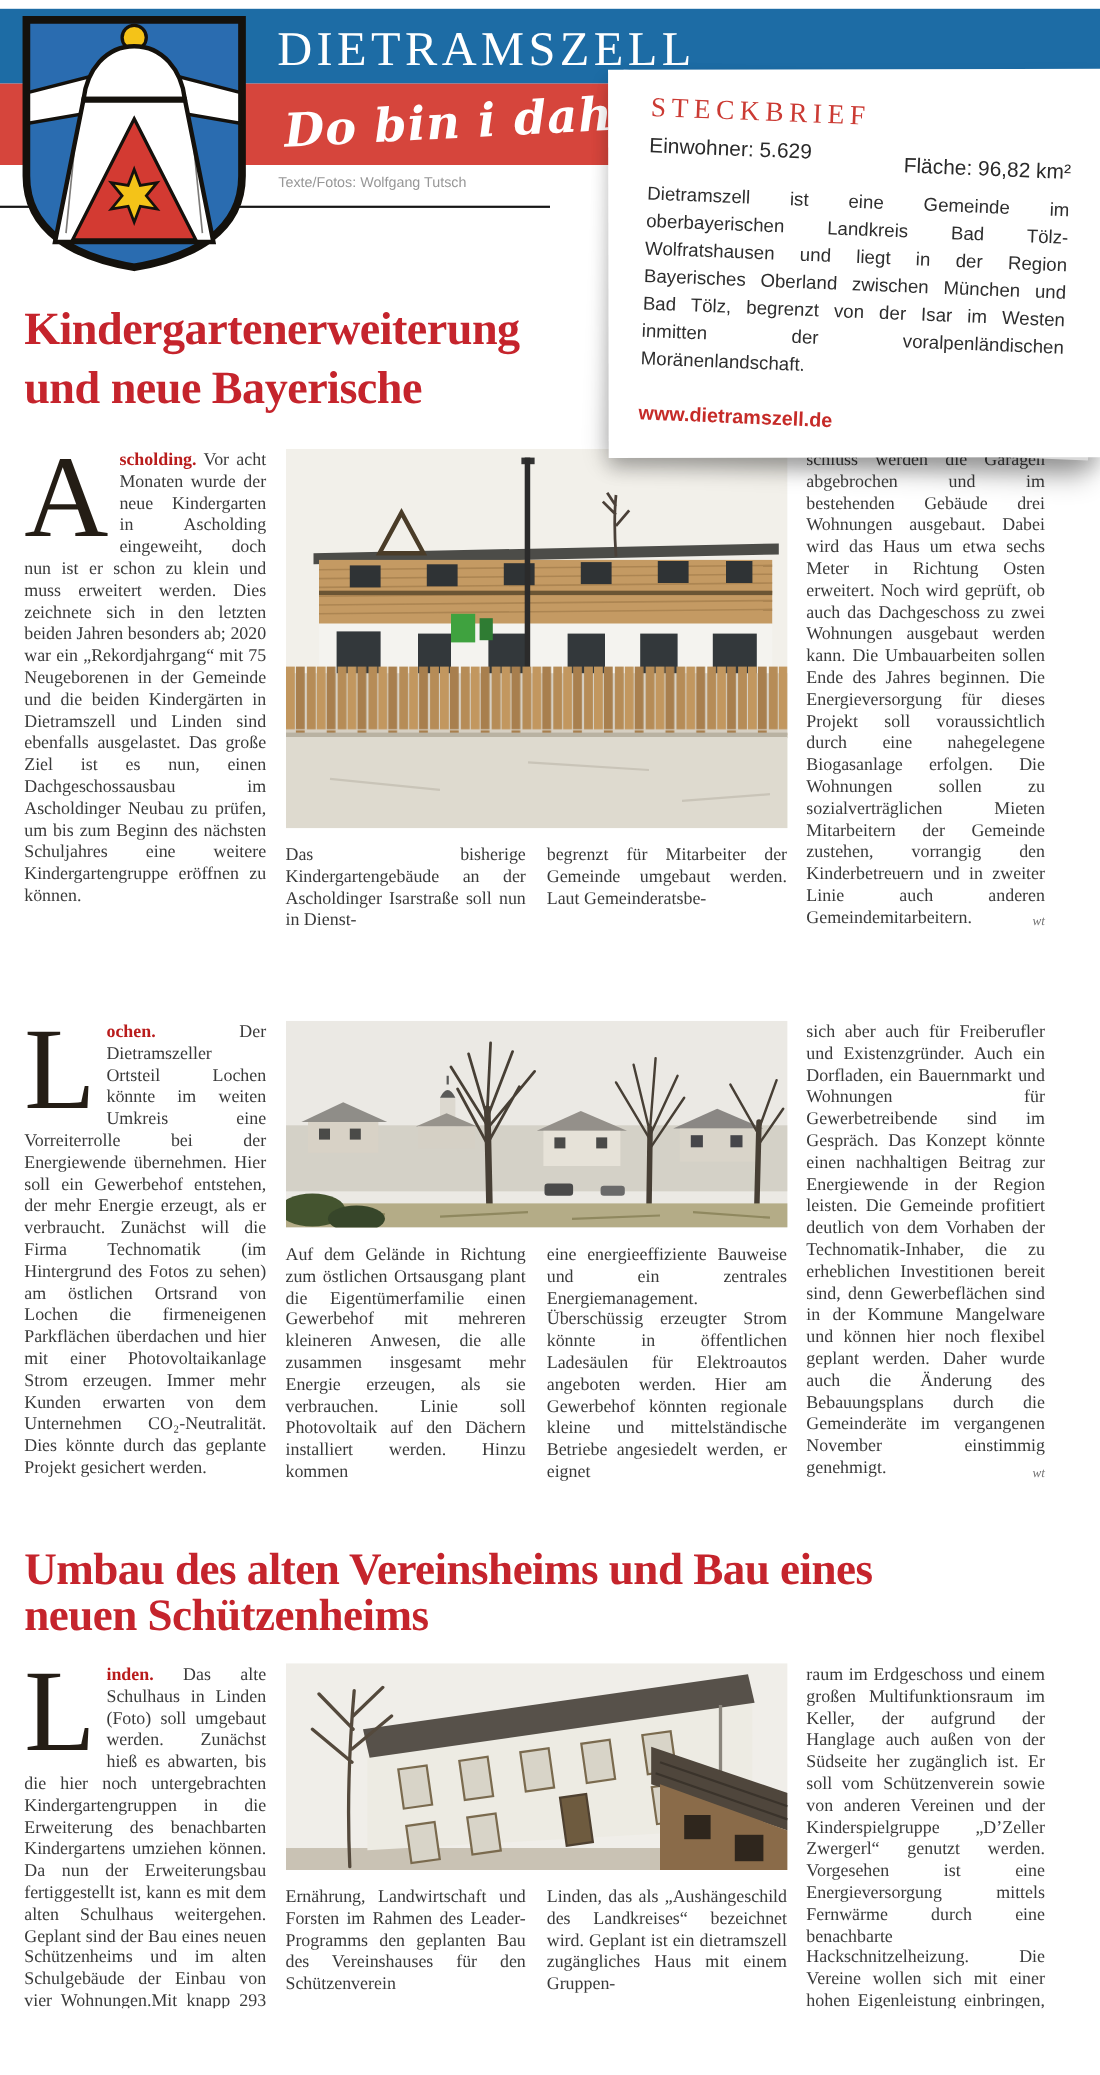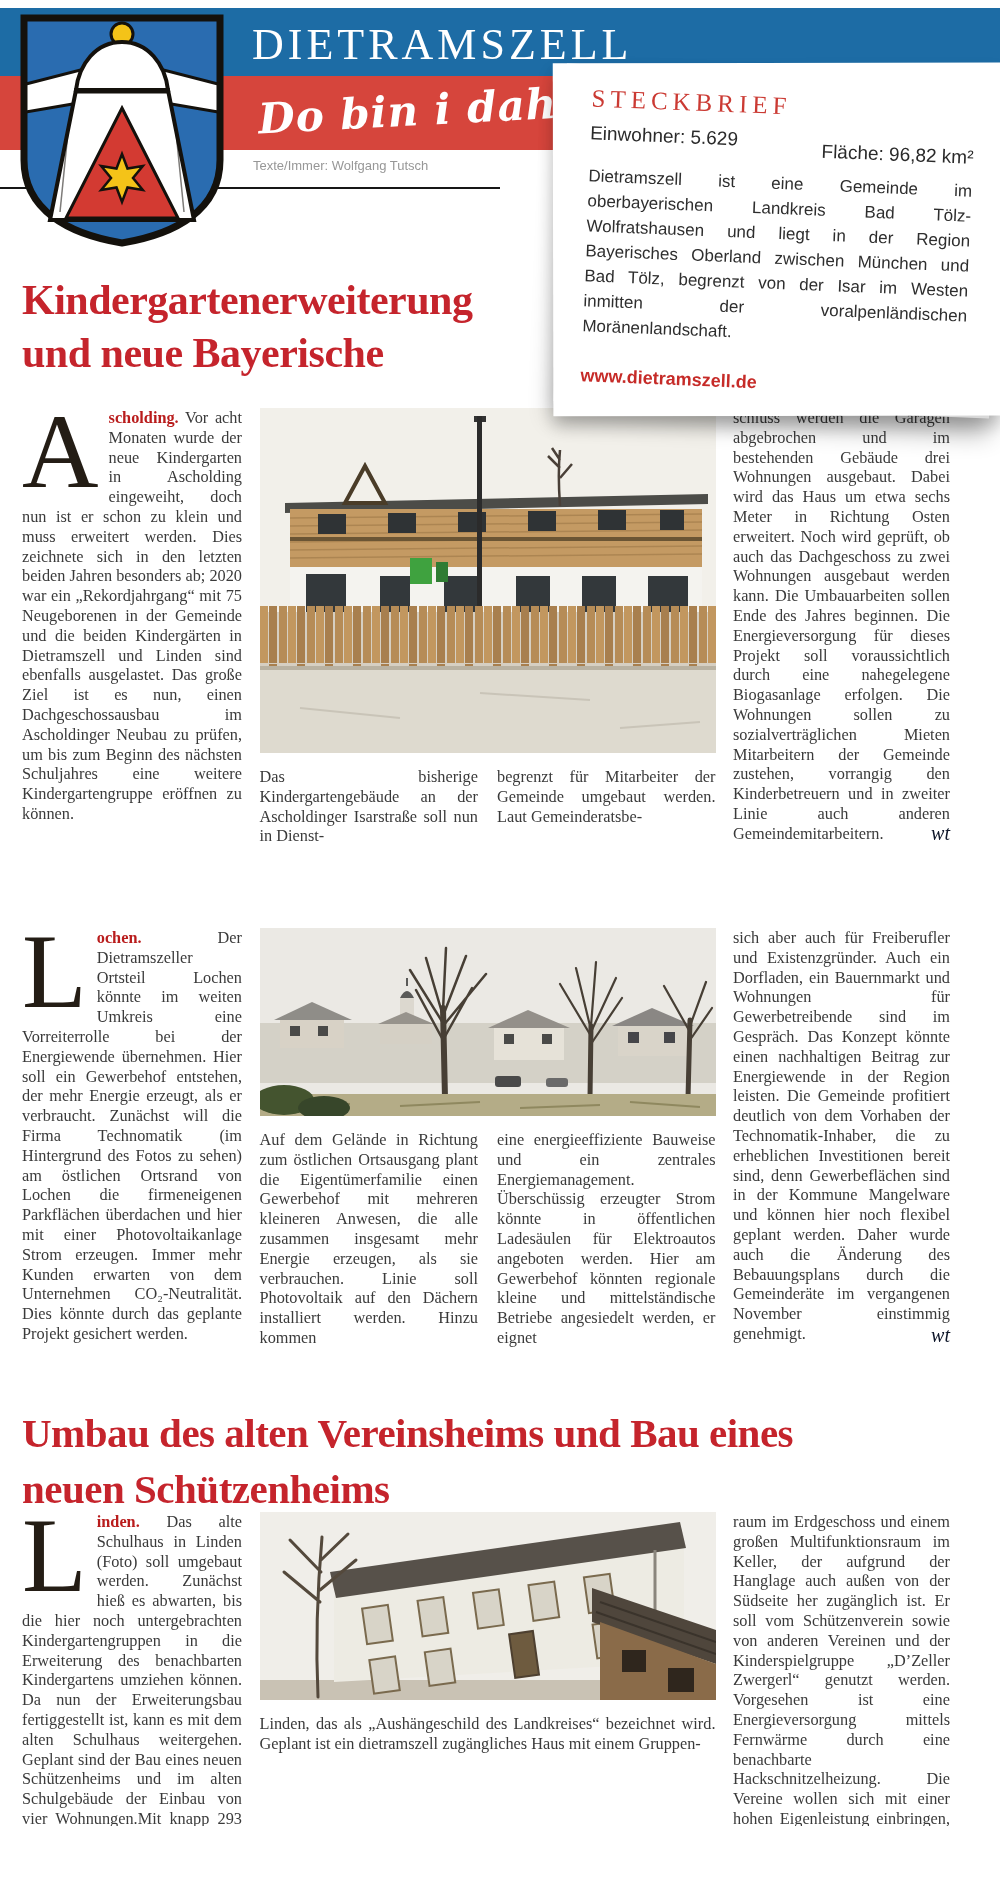--- a/index.html
+++ b/index.html
@@ -29,34 +29,34 @@
   .sb-area{margin-top:9px;}
   .sb-body{margin-top:10px;font-family:"Liberation Sans",sans-serif;font-size:17px;
       line-height:25px;color:#2e2e2e;text-align:justify;}
   .sb-link{display:inline-block;margin-top:10px;font-family:"Liberation Sans",sans-serif;
       font-size:18px;font-weight:bold;color:#c62b28;text-decoration:none;}
   
   .headline{position:absolute;left:22px;color:#c5242c;font-family:"Liberation Serif",serif;
       font-weight:700;letter-spacing:-0.5px;}
   .h1{top:246px;width:520px;font-size:42px;line-height:53px;}
   .h2{top:852px;width:900px;font-size:41px;line-height:50px;}
-  .h3{top:1378px;width:880px;font-size:41px;line-height:56px;}
+  .h3{top:1378px;width:880px;font-size:41px;line-height:42px;}
   
   .article{position:absolute;left:22px;width:928px;}
   .a1{top:408px;} .a2{top:928px;} .a3{top:1512px;}
   .cols{display:flex;justify-content:space-between;}
   .col{width:220px;} .col-b{width:217px;position:relative;}
   .mid{width:456px;margin:0;}
   .body-text{margin:0;font-size:16.3px;line-height:19.8px;color:#3a3a3a;text-align:justify;}
   .dropcap{float:left;font-family:"Liberation Serif",serif;font-size:106px;line-height:80px;
       padding:4px 10px 0 0;color:#241d15;}
   .lead{font-weight:bold;color:#b91c1c;}
   .caps{display:flex;gap:19px;margin-top:14px;}
   .cap{flex:1;margin:0;font-size:16.3px;line-height:19.8px;color:#3a3a3a;text-align:justify;}
-  .sig{position:absolute;right:0;bottom:1px;font-style:italic;color:#0f172a;font-size:20px;}
+  .sig{position:absolute;right:0;bottom:1px;font-style:italic;color:#737373;font-size:12px;}
   .photo{display:block;}
 </style>
 </head>
 <body>
 
 <div class="page">
 
   <div class="band-blue"></div>
   <div class="band-red"></div>
 
@@ -69,21 +69,21 @@
     <polygon points="60,78 152,78 178,208 34,208" fill="#ffffff" stroke="#14110c" stroke-width="4"></polygon>
     <line x1="58" y1="80" x2="154" y2="80" stroke="#14110c" stroke-width="3"></line>
     <line x1="52" y1="120" x2="44" y2="200" stroke="#14110c" stroke-width="1.5" opacity=".55"></line>
     <line x1="160" y1="120" x2="168" y2="200" stroke="#14110c" stroke-width="1.5" opacity=".55"></line>
     <polygon points="106,96 162,206 50,206" fill="#d33a32" stroke="#14110c" stroke-width="3"></polygon>
     <polygon points="106,142 111.5,156.5 126.8,154 117,166 126.8,178 111.5,175.5 106,190 100.5,175.5 85.2,178 95,166 85.2,154 100.5,156.5" fill="#f4c318" stroke="#14110c" stroke-width="2.5"></polygon>
   </svg>
 
   <div class="mast-title">DIETRAMSZELL</div>
   <div class="mast-script">Do bin i dahoam</div>
-  <div class="credit">Texte/Immer: Wolfgang Tutsch</div>
+  <div class="credit">Texte/Fotos: Wolfgang Tutsch</div>
   <div class="hrule"></div>
 
   <aside class="steckbrief">
     <div class="sb-title">STECKBRIEF</div>
     <div class="sb-row">
       <span><span>Einwohner:</span> <span>5.629</span></span>
       <span class="sb-area"><span>Fläche:</span> <span>96,82 km²</span></span>
     </div>
     <p class="sb-body">Dietramszell ist eine Gemeinde im oberbayerischen Landkreis Bad Tölz-Wolfratshausen und liegt in der Region Bayerisches Oberland zwischen München und Bad Tölz, begrenzt von der Isar im Westen inmitten der voralpenländischen Moränenlandschaft.</p>
     <a class="sb-link" href="#">www.dietramszell.de</a>
@@ -244,20 +244,21 @@
             <rect x="246" y="122" width="24" height="44" fill="#6e5b3f" stroke="#4e4030" stroke-width="2"></rect>
           </g>
           <path d="M58,185 C55,120 58,70 62,25 M61,60 L30,28 M61,48 L88,22 M60,90 L24,60 M60,78 L96,48" stroke="#54493c" stroke-width="3" fill="none" stroke-linecap="round"></path>
           <polygon points="332,76 456,118 456,152 332,110" fill="#4f463c"></polygon>
           <path d="M340,90 L456,130 M336,100 L456,142" stroke="#3a332b" stroke-width="2"></path>
           <polygon points="340,110 456,152 456,188 340,188" fill="#8a6b49"></polygon>
           <rect x="362" y="138" width="24" height="22" fill="#2f261d"></rect>
           <rect x="408" y="156" width="26" height="24" fill="#2f261d"></rect>
         </svg>
         <figcaption class="caps">
+          <p class="cap">Ernährung, Landwirtschaft und Forsten im Rahmen des Leader-Programms den geplanten Bau des Vereinshauses für den Schützenverein</p>
           <p class="cap">Linden, das als „Aushängeschild des Landkreises“ bezeichnet wird. Geplant ist ein dietramszell zugängliches Haus mit einem Gruppen-</p>
         </figcaption>
       </figure>
       <div class="col col-b">
         <p class="body-text">raum im Erdgeschoss und einem großen Multifunktionsraum im Keller, der aufgrund der Hanglage auch außen von der Südseite her zugänglich ist. Er soll vom Schützenverein sowie von anderen Vereinen und der Kinderspielgruppe „D’Zeller Zwergerl“ genutzt werden. Vorgesehen ist eine Energieversorgung mittels Fernwärme durch eine benachbarte Hackschnitzelheizung. Die Vereine wollen sich mit einer hohen Eigenleistung einbringen, was für die Kommune eine spürbare finanzielle Entlastung bedeutet.</p>
         <span class="sig">wt</span>
       </div>
     </div>
   </section>
 

